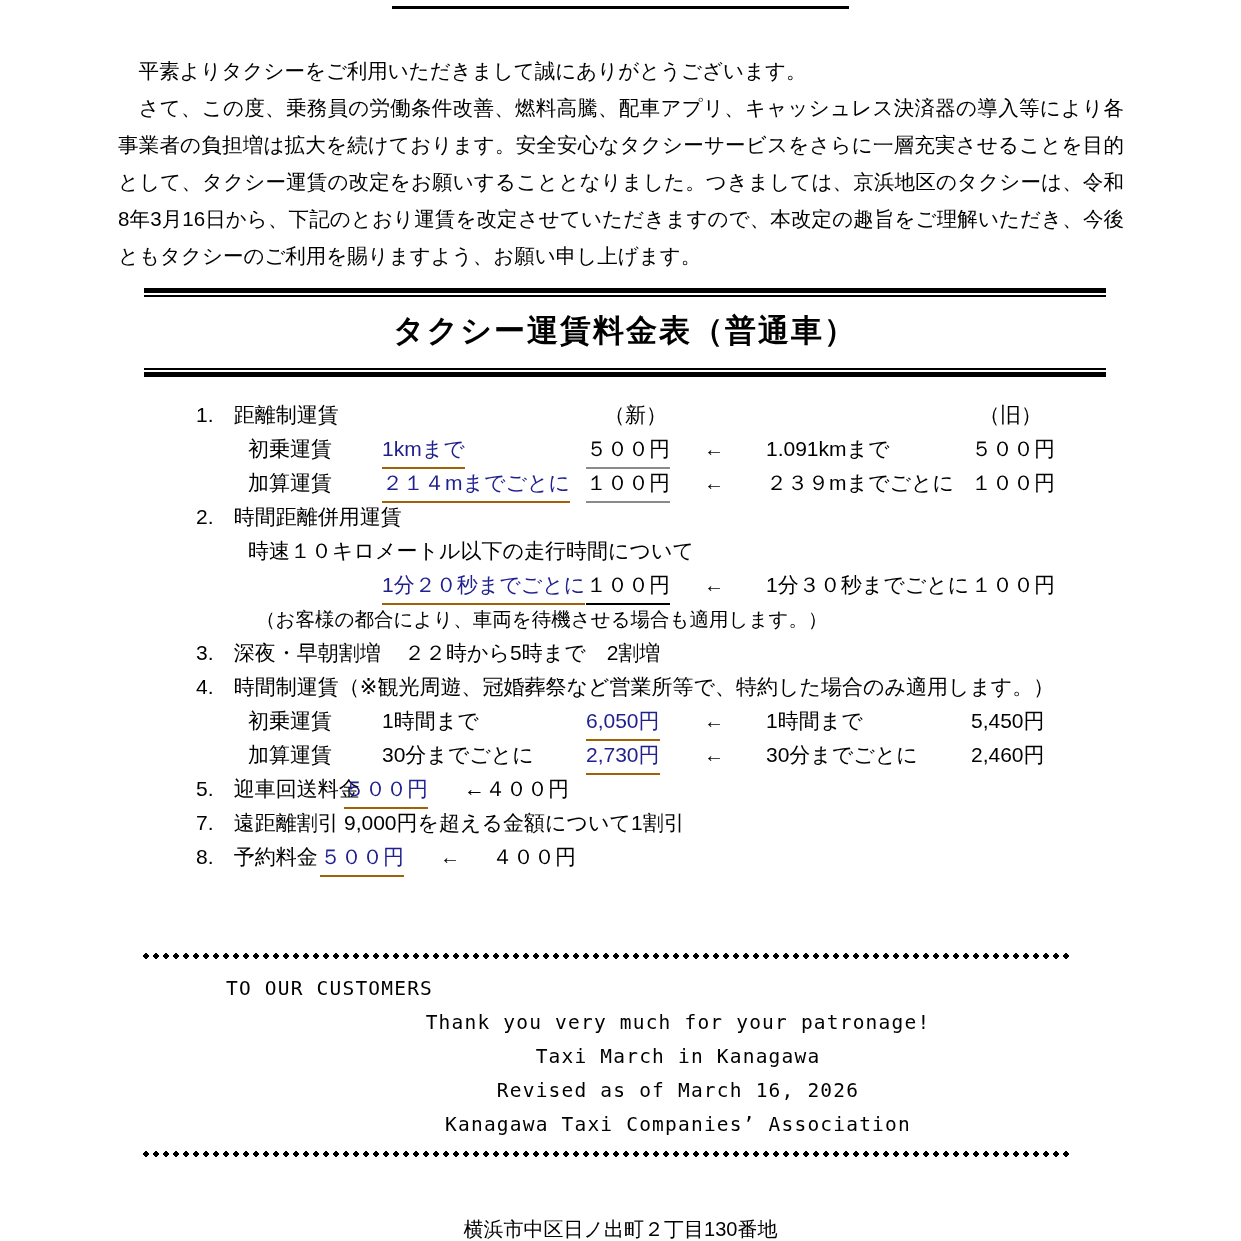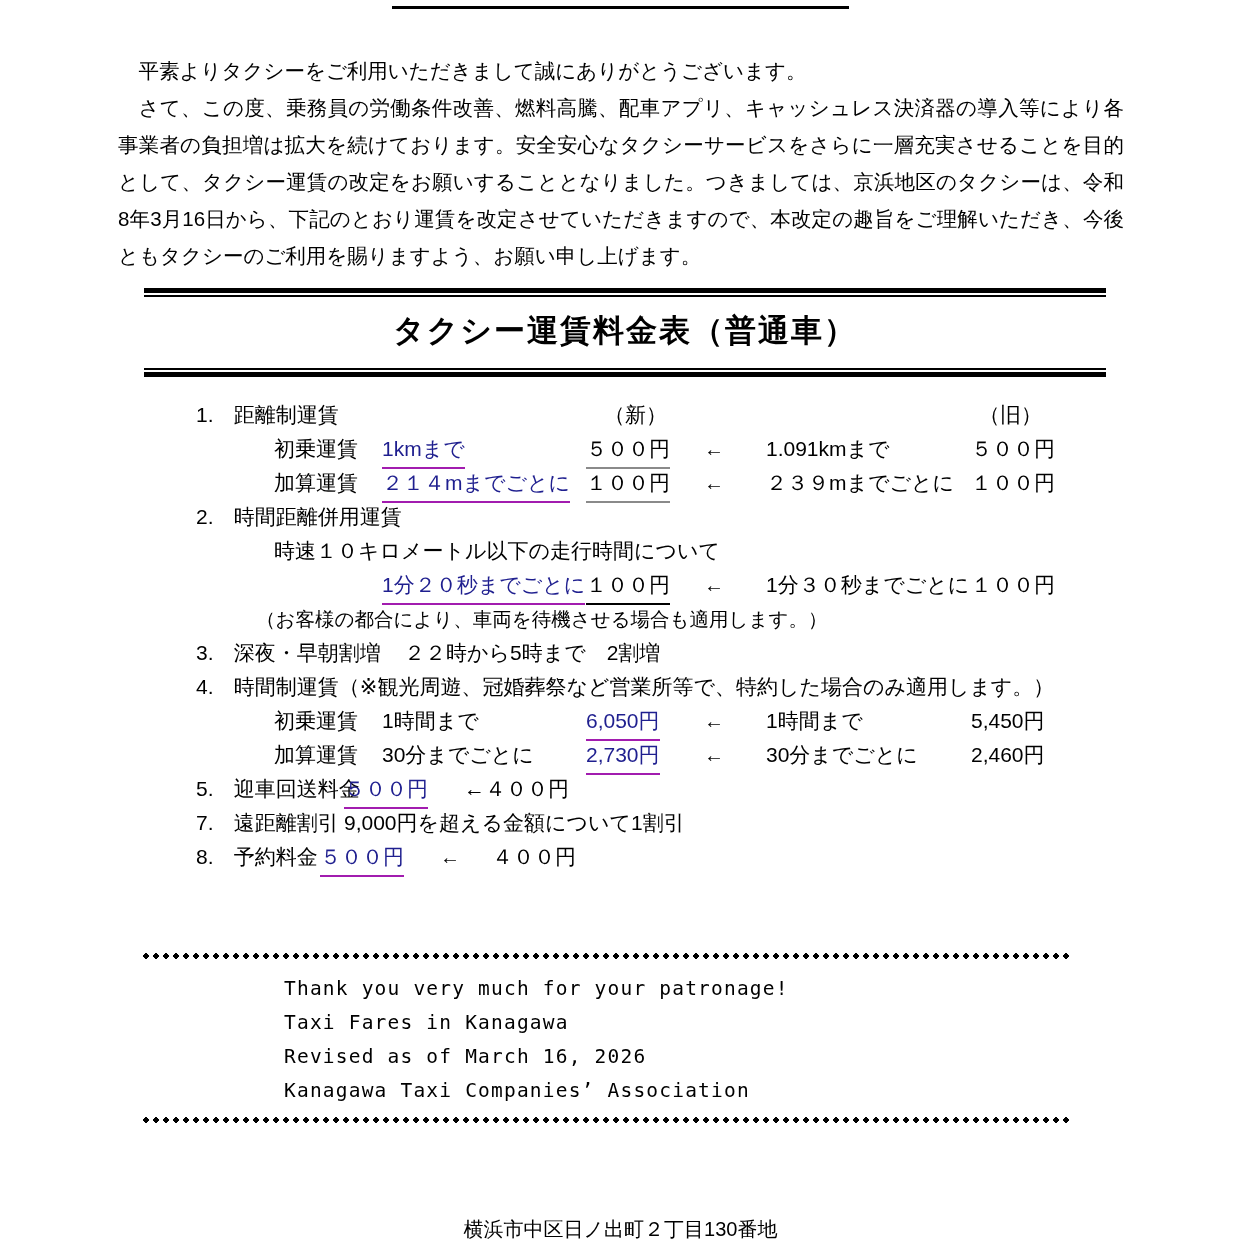--- a/index.html
+++ b/index.html
@@ -92,29 +92,29 @@
     line-height: 34px;
   }
   .row { position: relative; height: 34px; white-space: nowrap; }
   .num { display: inline-block; width: 32px; }
   .lbl { display: inline-block; }
 
   
   .col { position: absolute; top: 0; }
   .c-newhdr { left: 408px; }
   .c-oldhdr { left: 783px; }
-  .c-sub    { left: 78px; }      
+  .c-sub    { left: 52px; }      
   .c-newval { left: 186px; }     
   .c-newamt { left: 390px; }     
   .c-arrow  { left: 508px; }
   .c-oldval { left: 570px; }
   .c-oldamt { left: 775px; }
   .u-blue {
     color: #1f1f8f;
-    border-bottom: 2px solid #a21caf;
+    border-bottom: 2px solid #a16207;
     padding-bottom: 1px;
   }
   .u-gray {
     color: #000;
     border-bottom: 2px solid #8a8a8a;
     padding-bottom: 1px;
   }
   .u-black {
     color: #000;
     border-bottom: 2px solid #000;
@@ -145,21 +145,21 @@
     background-repeat: repeat-x;
   }
   .en-lines {
     font-family: "DejaVu Sans Mono", "Liberation Mono", monospace;
     font-size: 19.5px;
     line-height: 34px;
     letter-spacing: 1.2px;
     padding: 12px 0 8px 0;
   }
   .en-head { padding-left: 84px; }
-  .en-item { padding-left: 142px; }
+  .en-item { padding-left: 142px; text-align: center; }
 
   
   .footer {
     position: absolute;
     top: 1216px;
     left: 0;
     width: 1241px;
     text-align: center;
     font-size: 20px;
   }
@@ -276,22 +276,23 @@
       <span class="col u-blue" style="left:124px;">５００円</span>
       <span class="col arrow" style="left:244px;">←</span>
       <span class="col" style="left:296px;">４００円</span>
     </div>
 
   </div>
 
   <div class="en-block">
     <div class="dot-rule"></div>
     <div class="en-lines">
+      <div class="en-head">TO OUR CUSTOMERS</div>
       <div class="en-item">Thank you very much for your patronage!</div>
-      <div class="en-item">Taxi Fares in Kanagawa</div>
+      <div class="en-item">Taxi March in Kanagawa</div>
       <div class="en-item">Revised as of March 16, 2026</div>
       <div class="en-item">Kanagawa Taxi Companies’ Association</div>
     </div>
     <div class="dot-rule"></div>
   </div>
 
   <div class="footer">横浜市中区日ノ出町２丁目130番地</div>
 
 </div>
 

